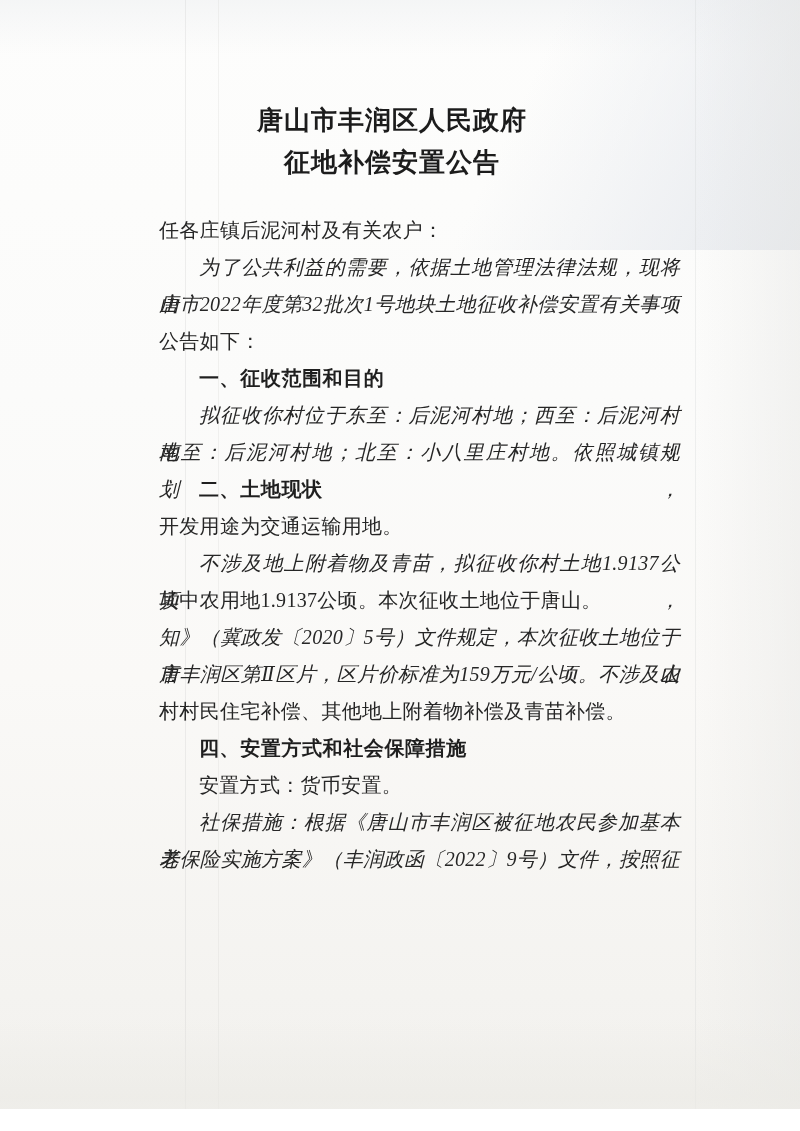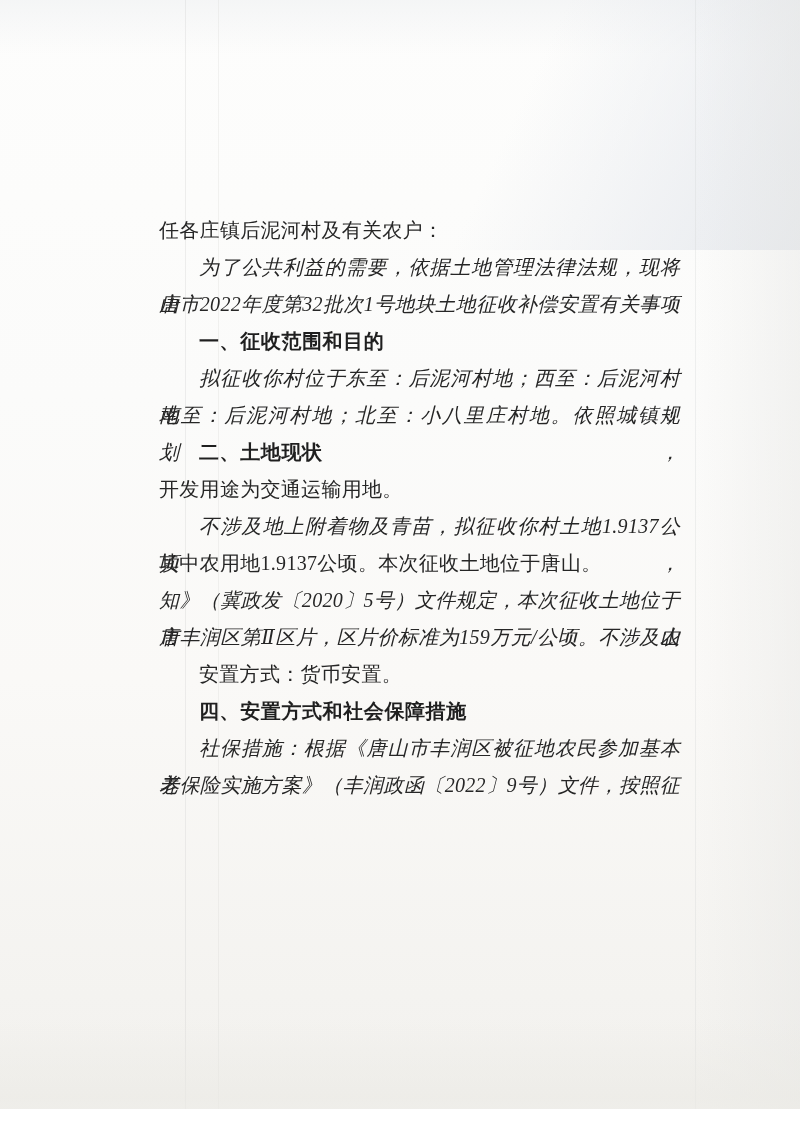--- a/index.html
+++ b/index.html
@@ -112,32 +112,38 @@
 
   <div class="artifact band-top"></div>
   <div class="artifact band-topright"></div>
   <div class="artifact shade-right"></div>
   <div class="artifact fold-line-a"></div>
   <div class="artifact fold-line-b"></div>
   <div class="artifact fold-line-c"></div>
   <div class="artifact band-bottom"></div>
   <div class="artifact edge-bottom-white"></div>
 
+  <div class="title-block">
+    <div class="title-line">唐山市丰润区人民政府</div>
+    <div class="title-line">征地补偿安置公告</div>
+  </div>
 
   <div class="body-text">
     <div class="line">任各庄镇后泥河村及有关农户：</div>
     <div class="line indent fill">为了公共利益的需要，依据土地管理法律法规，现将唐</div>
     <div class="line fill">山市2022年度第32批次1号地块土地征收补偿安置有关事项</div>
+    <div class="line">公告如下：</div>
     <div class="line heading indent">一、征收范围和目的</div>
     <div class="line indent fill">拟征收你村位于东至：后泥河村地；西至：后泥河村地；</div>
     <div class="line fill">南至：后泥河村地；北至：小八里庄村地。依照城镇规划，</div>
     <div class="line heading indent">二、土地现状</div>
     <div class="line">开发用途为交通运输用地。</div>
     <div class="line indent fill">不涉及地上附着物及青苗，拟征收你村土地1.9137公顷，</div>
     <div class="line">其中农用地1.9137公顷。本次征收土地位于唐山。</div>
     <div class="line fill">知》（冀政发〔2020〕5号）文件规定，本次征收土地位于唐山</div>
     <div class="line fill">市丰润区第Ⅱ区片，区片价标准为159万元/公顷。不涉及农</div>
+    <div class="line">村村民住宅补偿、其他地上附着物补偿及青苗补偿。</div>
+    <div class="line heading indent">四、安置方式和社会保障措施</div>
     <div class="line indent">安置方式：货币安置。</div>
-    <div class="line heading indent">四、安置方式和社会保障措施</div>
     <div class="line indent fill">社保措施：根据《唐山市丰润区被征地农民参加基本养</div>
     <div class="line fill">老保险实施方案》（丰润政函〔2022〕9号）文件，按照征</div>
   </div>
 </div>
 
 </body></html>

